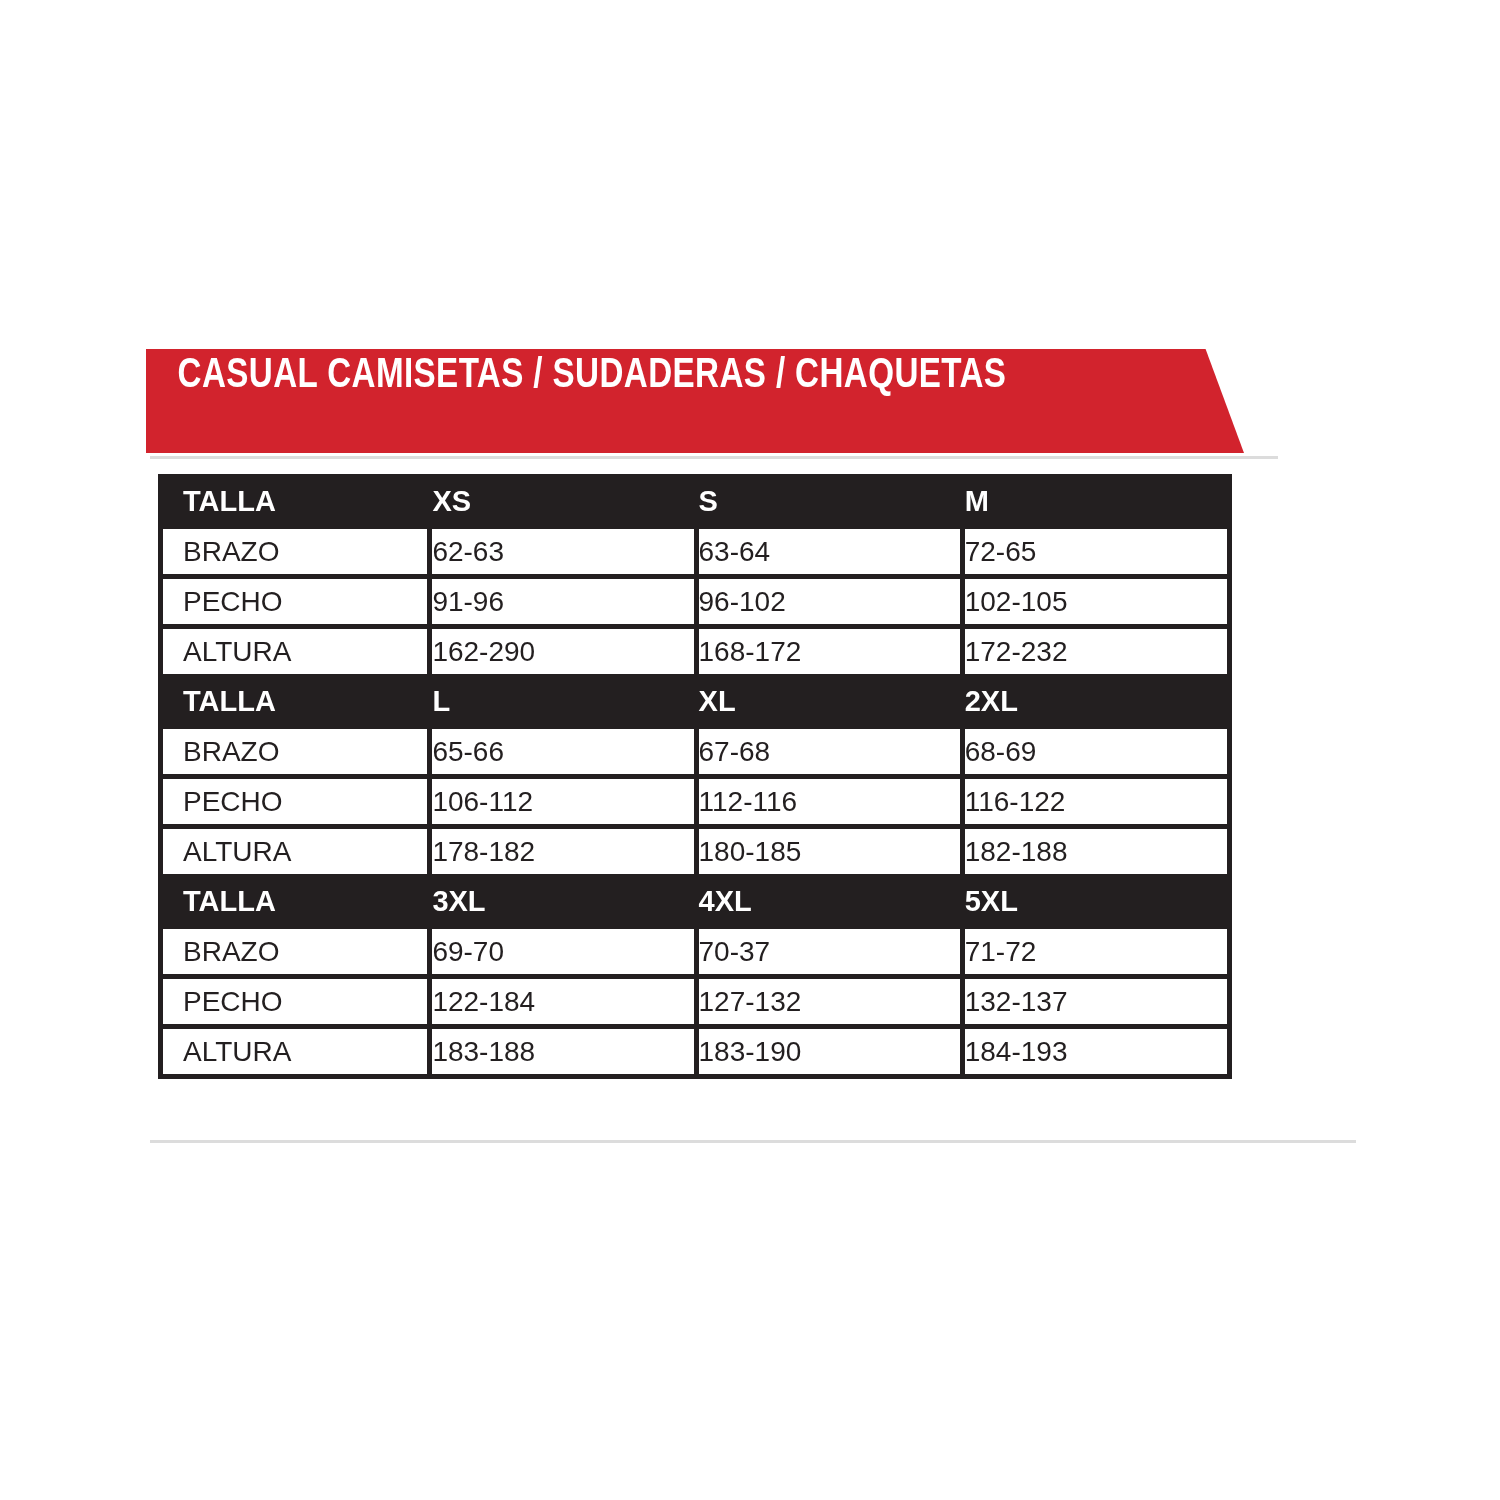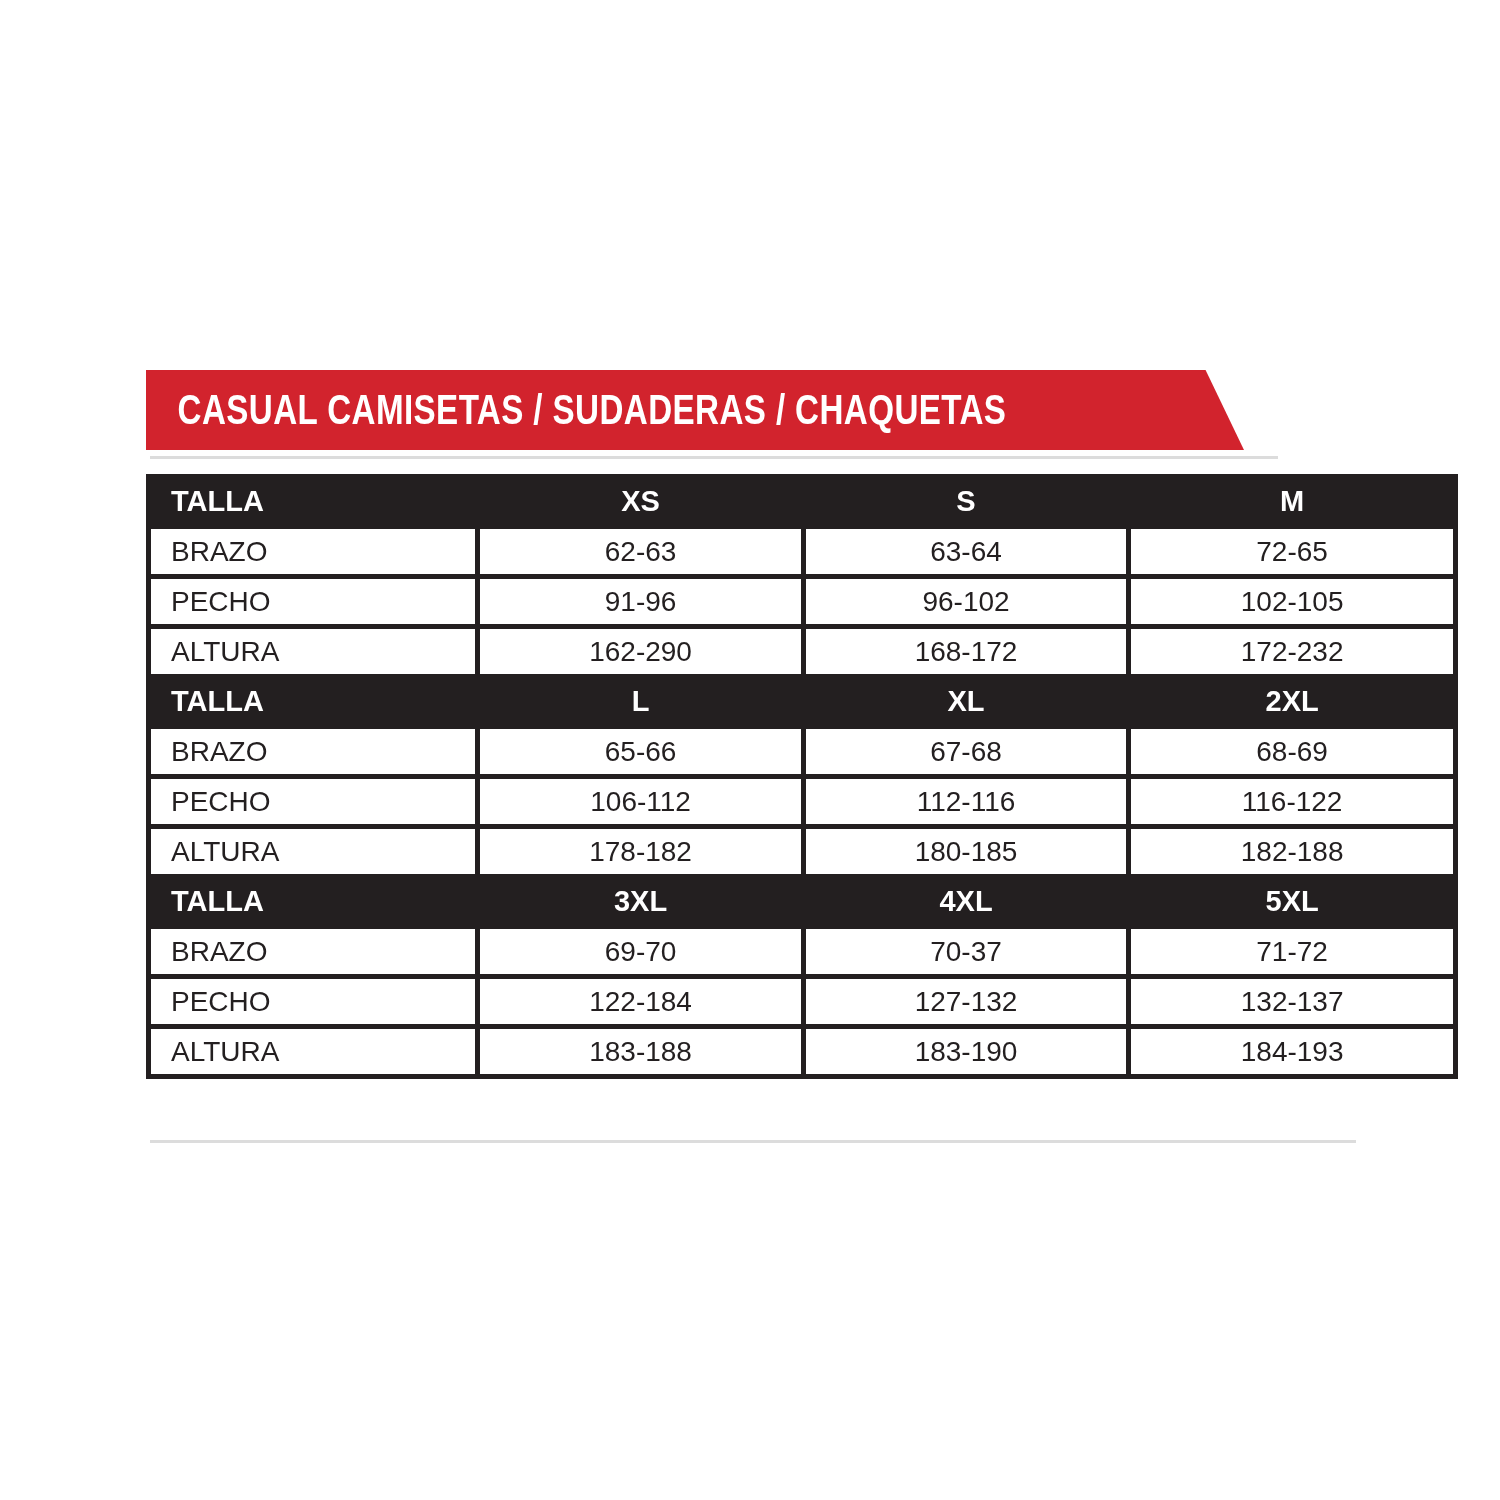--- a/index.html
+++ b/index.html
@@ -13,25 +13,25 @@
     width:1500px;height:1500px;
     background:#ffffff;
     position:relative;
     font-family:"Liberation Sans", sans-serif;
     overflow:hidden;
   }
 
   
   .banner{
     position:absolute;
-    left:146px;top:370px;
-    width:1098px;height:80px;
+    left:146px;top:349px;
+    width:1098px;height:104px;
     background:var(--red);
     clip-path:polygon(0 0, 96.5% 0, 100% 100%, 0 100%);
-    display:flex;align-items:center;
+    display:flex;align-items:flex-start;
   }
   .banner-title{
     color:#ffffff;
     font-weight:bold;
     font-size:42px;
     letter-spacing:0.5px;
     padding-left:40px;
     white-space:nowrap;
     transform:scaleX(0.79);
     transform-origin:left center;
@@ -39,33 +39,32 @@
   .banner-shadow{
     position:absolute;
     left:150px;top:456px;
     width:1128px;height:3px;
     background:var(--shadow);
   }
 
   
   table.size-table{
     position:absolute;
-    left:146px;top:474px;
-    width:1312px;
+    left:158px;top:474px;
+    width:1074px;
     border-collapse:collapse;
     table-layout:fixed;
   }
   .size-table td{
     border:5px solid var(--ink);
     height:50px;
     vertical-align:middle;
     background:#ffffff;
     color:var(--ink);
     font-size:28px;
-    text-align:center;
     padding:0;
   }
   .size-table td.lbl{
     text-align:left;
     padding-left:20px;
   }
   .size-table tr.hdr td{
     background:var(--ink);
     color:#ffffff;
     font-weight:bold;

